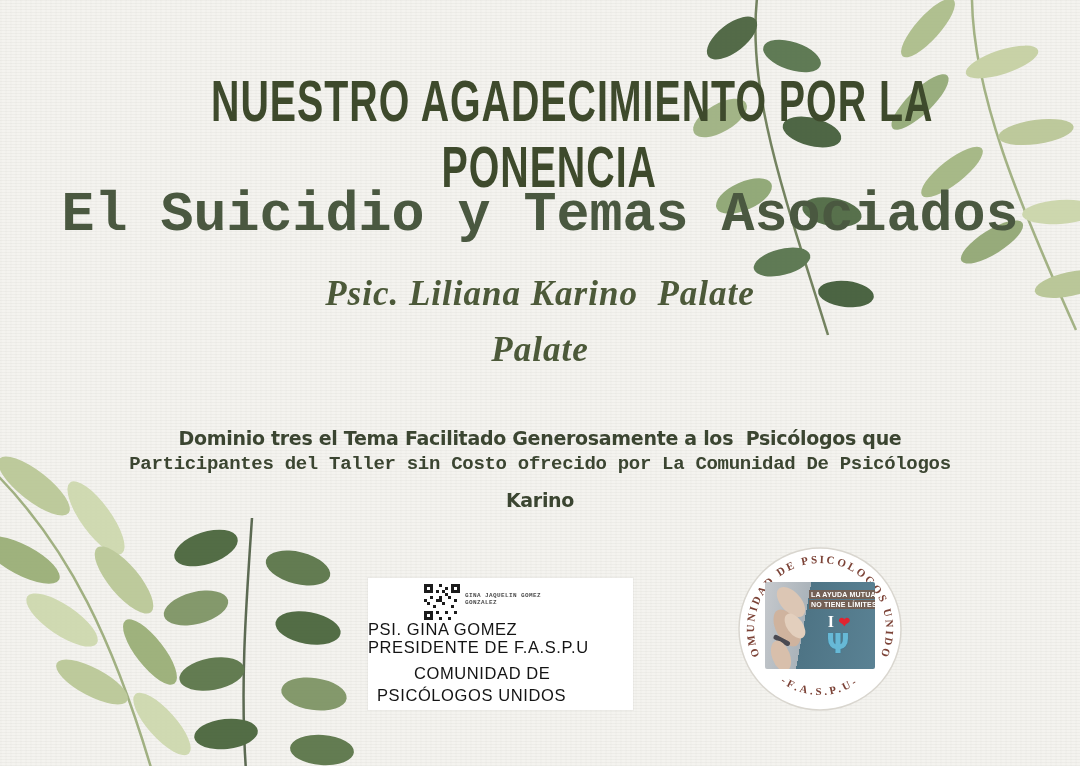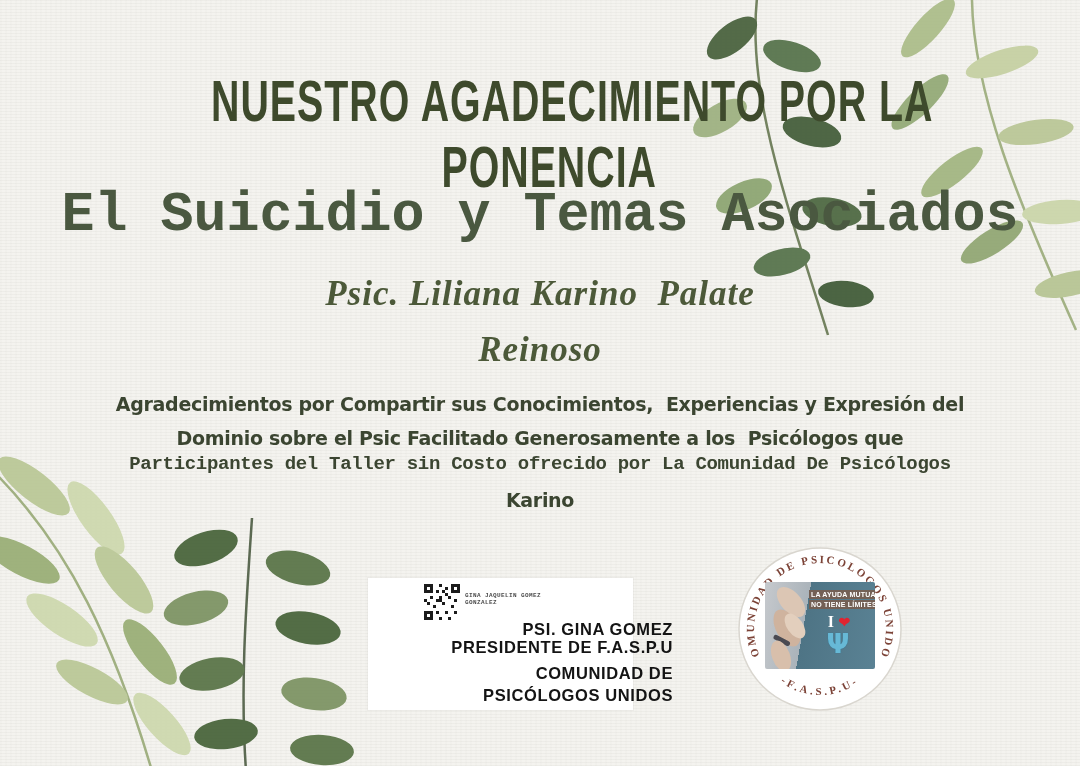--- a/index.html
+++ b/index.html
@@ -40,25 +40,25 @@
     position:absolute;left:368px;top:578px;width:265px;height:132px;
     background:#ffffff;box-shadow:0 0 0 1px rgba(0,0,0,0.03);
   }
   .sig-qr{position:absolute;left:56px;top:6px;width:36px;height:36px;}
   .stamp-text{
     position:absolute;left:97px;top:14px;width:120px;
     font-family:"Liberation Mono", monospace;font-size:6px;line-height:7px;
     color:#4d4d4d;letter-spacing:0.4px;font-weight:bold;
   }
   .sig-line{
-    position:absolute;left:0;width:100%;text-align:right;
-    font-family:"Liberation Sans", sans-serif;font-weight:bold;
-    font-size:16.5px;color:#141414;letter-spacing:0.6px;margin-left:40px;
-  }
-  .sl0{top:42px;} .sl1{top:60px;} .sl2{top:86px;} .sl3{top:108px;}
+    position:absolute;left:0;width:100%;text-align:left;
+    font-family:"Liberation Sans", sans-serif;font-weight:normal;
+    font-size:16.5px;color:#141414;letter-spacing:0.6px;
+  }
+  .sl0{top:42px;} .sl1{top:60px;} .sl2{top:86px;padding-left:46px;} .sl3{top:108px;padding-left:9px;}
   
   .logo-seal{position:absolute;left:738px;top:547px;width:164px;height:164px;}
   .logo-seal svg{position:absolute;left:0;top:0;}
   .logo-photo{
     position:absolute;left:27px;top:35px;width:110px;height:87px;border-radius:2px;
     overflow:hidden;
     background:linear-gradient(100deg,#c6c9cd 0%,#aab3ba 37%,#4e7485 37%,#5a8294 100%);
   }
   .motto{
     position:absolute;left:40%;top:9%;
@@ -136,24 +136,23 @@
   <div class="center-line heading-wrap">
     <span class="heading-inner">NUESTRO AGADECIMIENTO POR LA</span>
   </div>
   <div class="center-line heading-wrap2">
     <span class="heading-inner">PONENCIA</span>
   </div>
 
   <div class="center-line event-title">El Suicidio y Temas Asociados</div>
 
   <div class="center-line honoree honoree1">Psic. Liliana Karino  Palate</div>
-  <div class="center-line honoree honoree2">Reinoso</div>
-
-  <div class="center-line body-line bl0">Agradecimientos por Compartir sus Conocimientos,  Experiencias y Expresión del</div>
-  <div class="center-line body-line bl1">Dominio sobre el Psic Facilitado Generosamente a los  Psicólogos que</div>
+  <div class="center-line honoree honoree2">Palate</div>
+
+  <div class="center-line body-line bl1">Dominio tres el Tema Facilitado Generosamente a los  Psicólogos que</div>
   <div class="center-line body-line bl2">Participantes del Taller sin Costo ofrecido por La Comunidad De Psicólogos</div>
   <div class="center-line body-line bl3">Karino</div>
 
   <div class="sig-box">
     <svg class="sig-qr" viewBox="0 0 36 36" aria-hidden="true">
       <rect x="0" y="0" width="36" height="36" fill="#ffffff"></rect>
       <g fill="#1b1b1b">
         <rect x="0" y="0" width="9" height="9"></rect>
           <rect x="27" y="0" width="9" height="9"></rect>
           <rect x="0" y="27" width="9" height="9"></rect>

